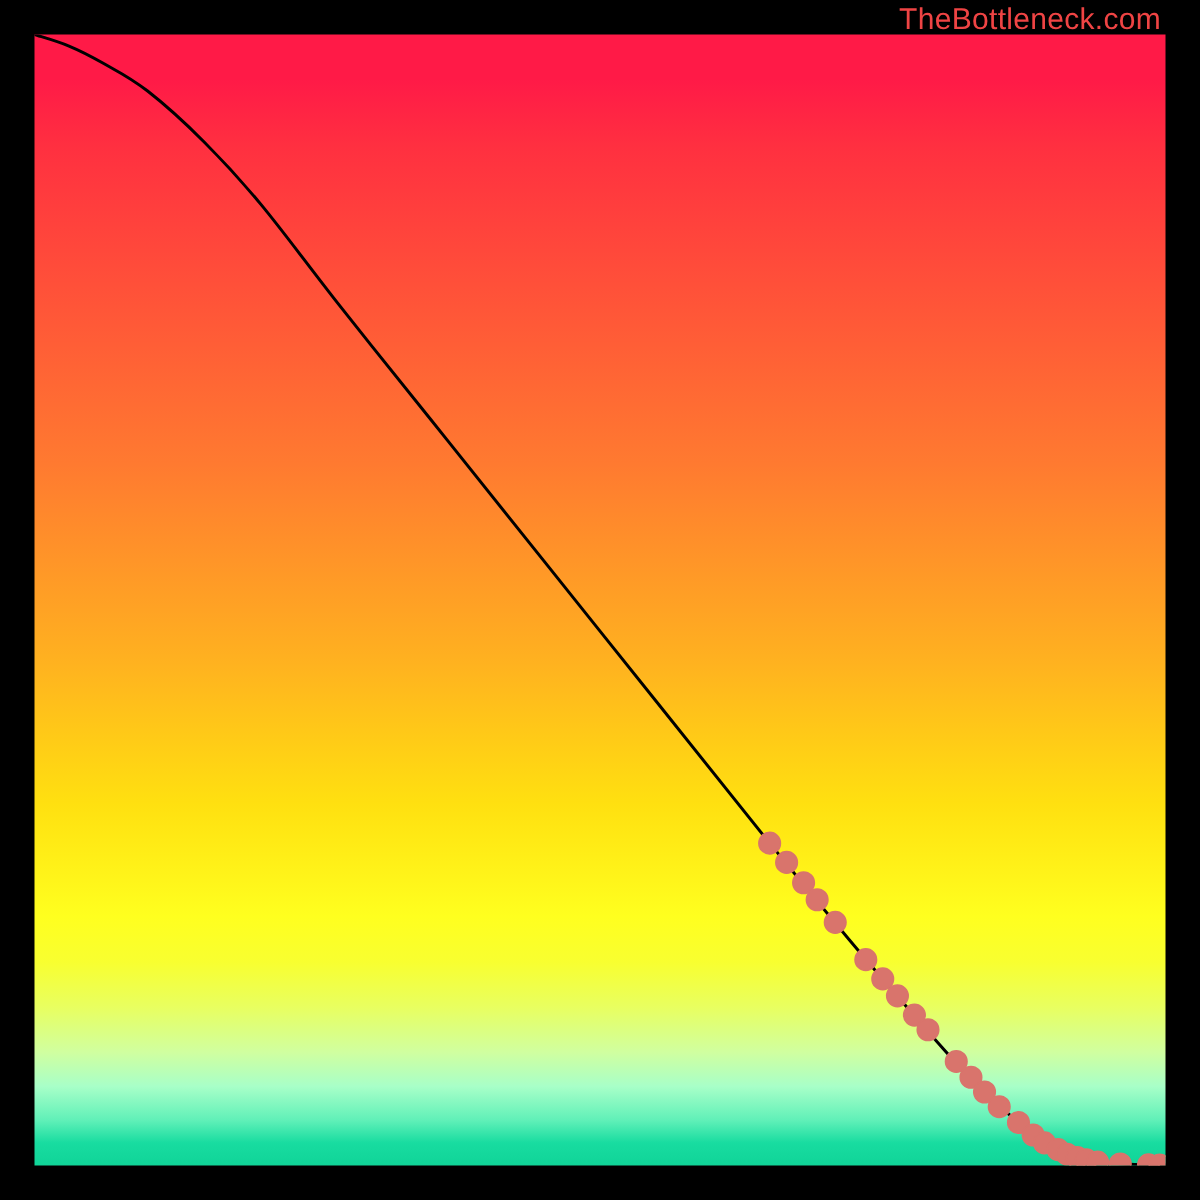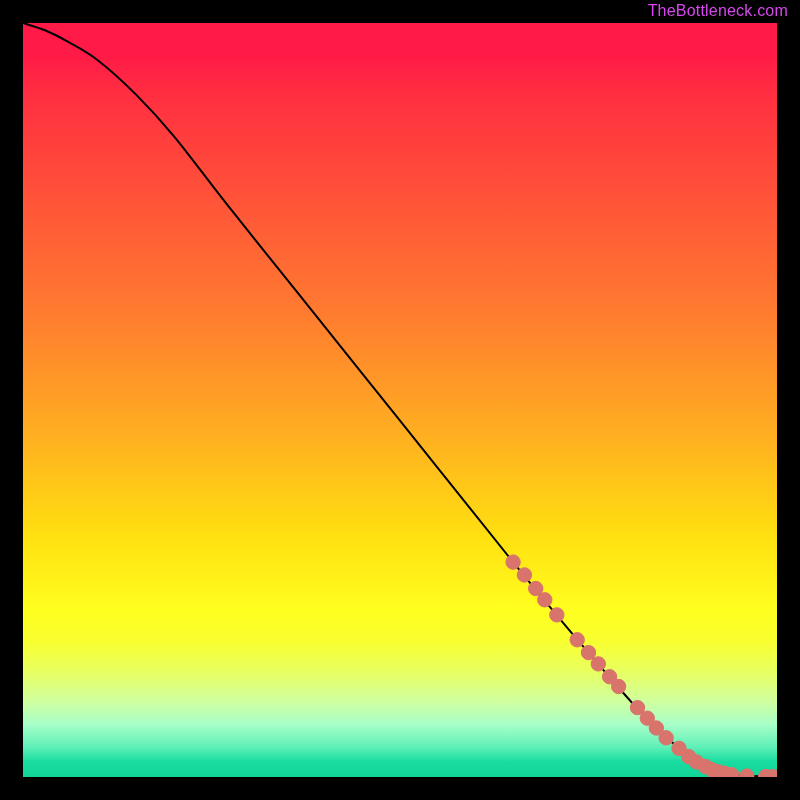--- a/index.html
+++ b/index.html
@@ -41,23 +41,23 @@
   }
   svg.plot {
     position: absolute;
     left: 0; top: 0;
     width: 754px;
     height: 754px;
   }
   .watermark {
     position: absolute;
     top: 2px;
-    right: 12px;
-    color: #d946ef;
-    font-size: 16px;
+    right: 26px;
+    color: #ef4444;
+    font-size: 20px;
     font-weight: 500;
     letter-spacing: 0.2px;
   }
 </style>
 </head>
 <body>
 
 <div class="frame">
   <div class="gradient"></div>
   <svg class="plot" viewBox="0 0 754 754">

